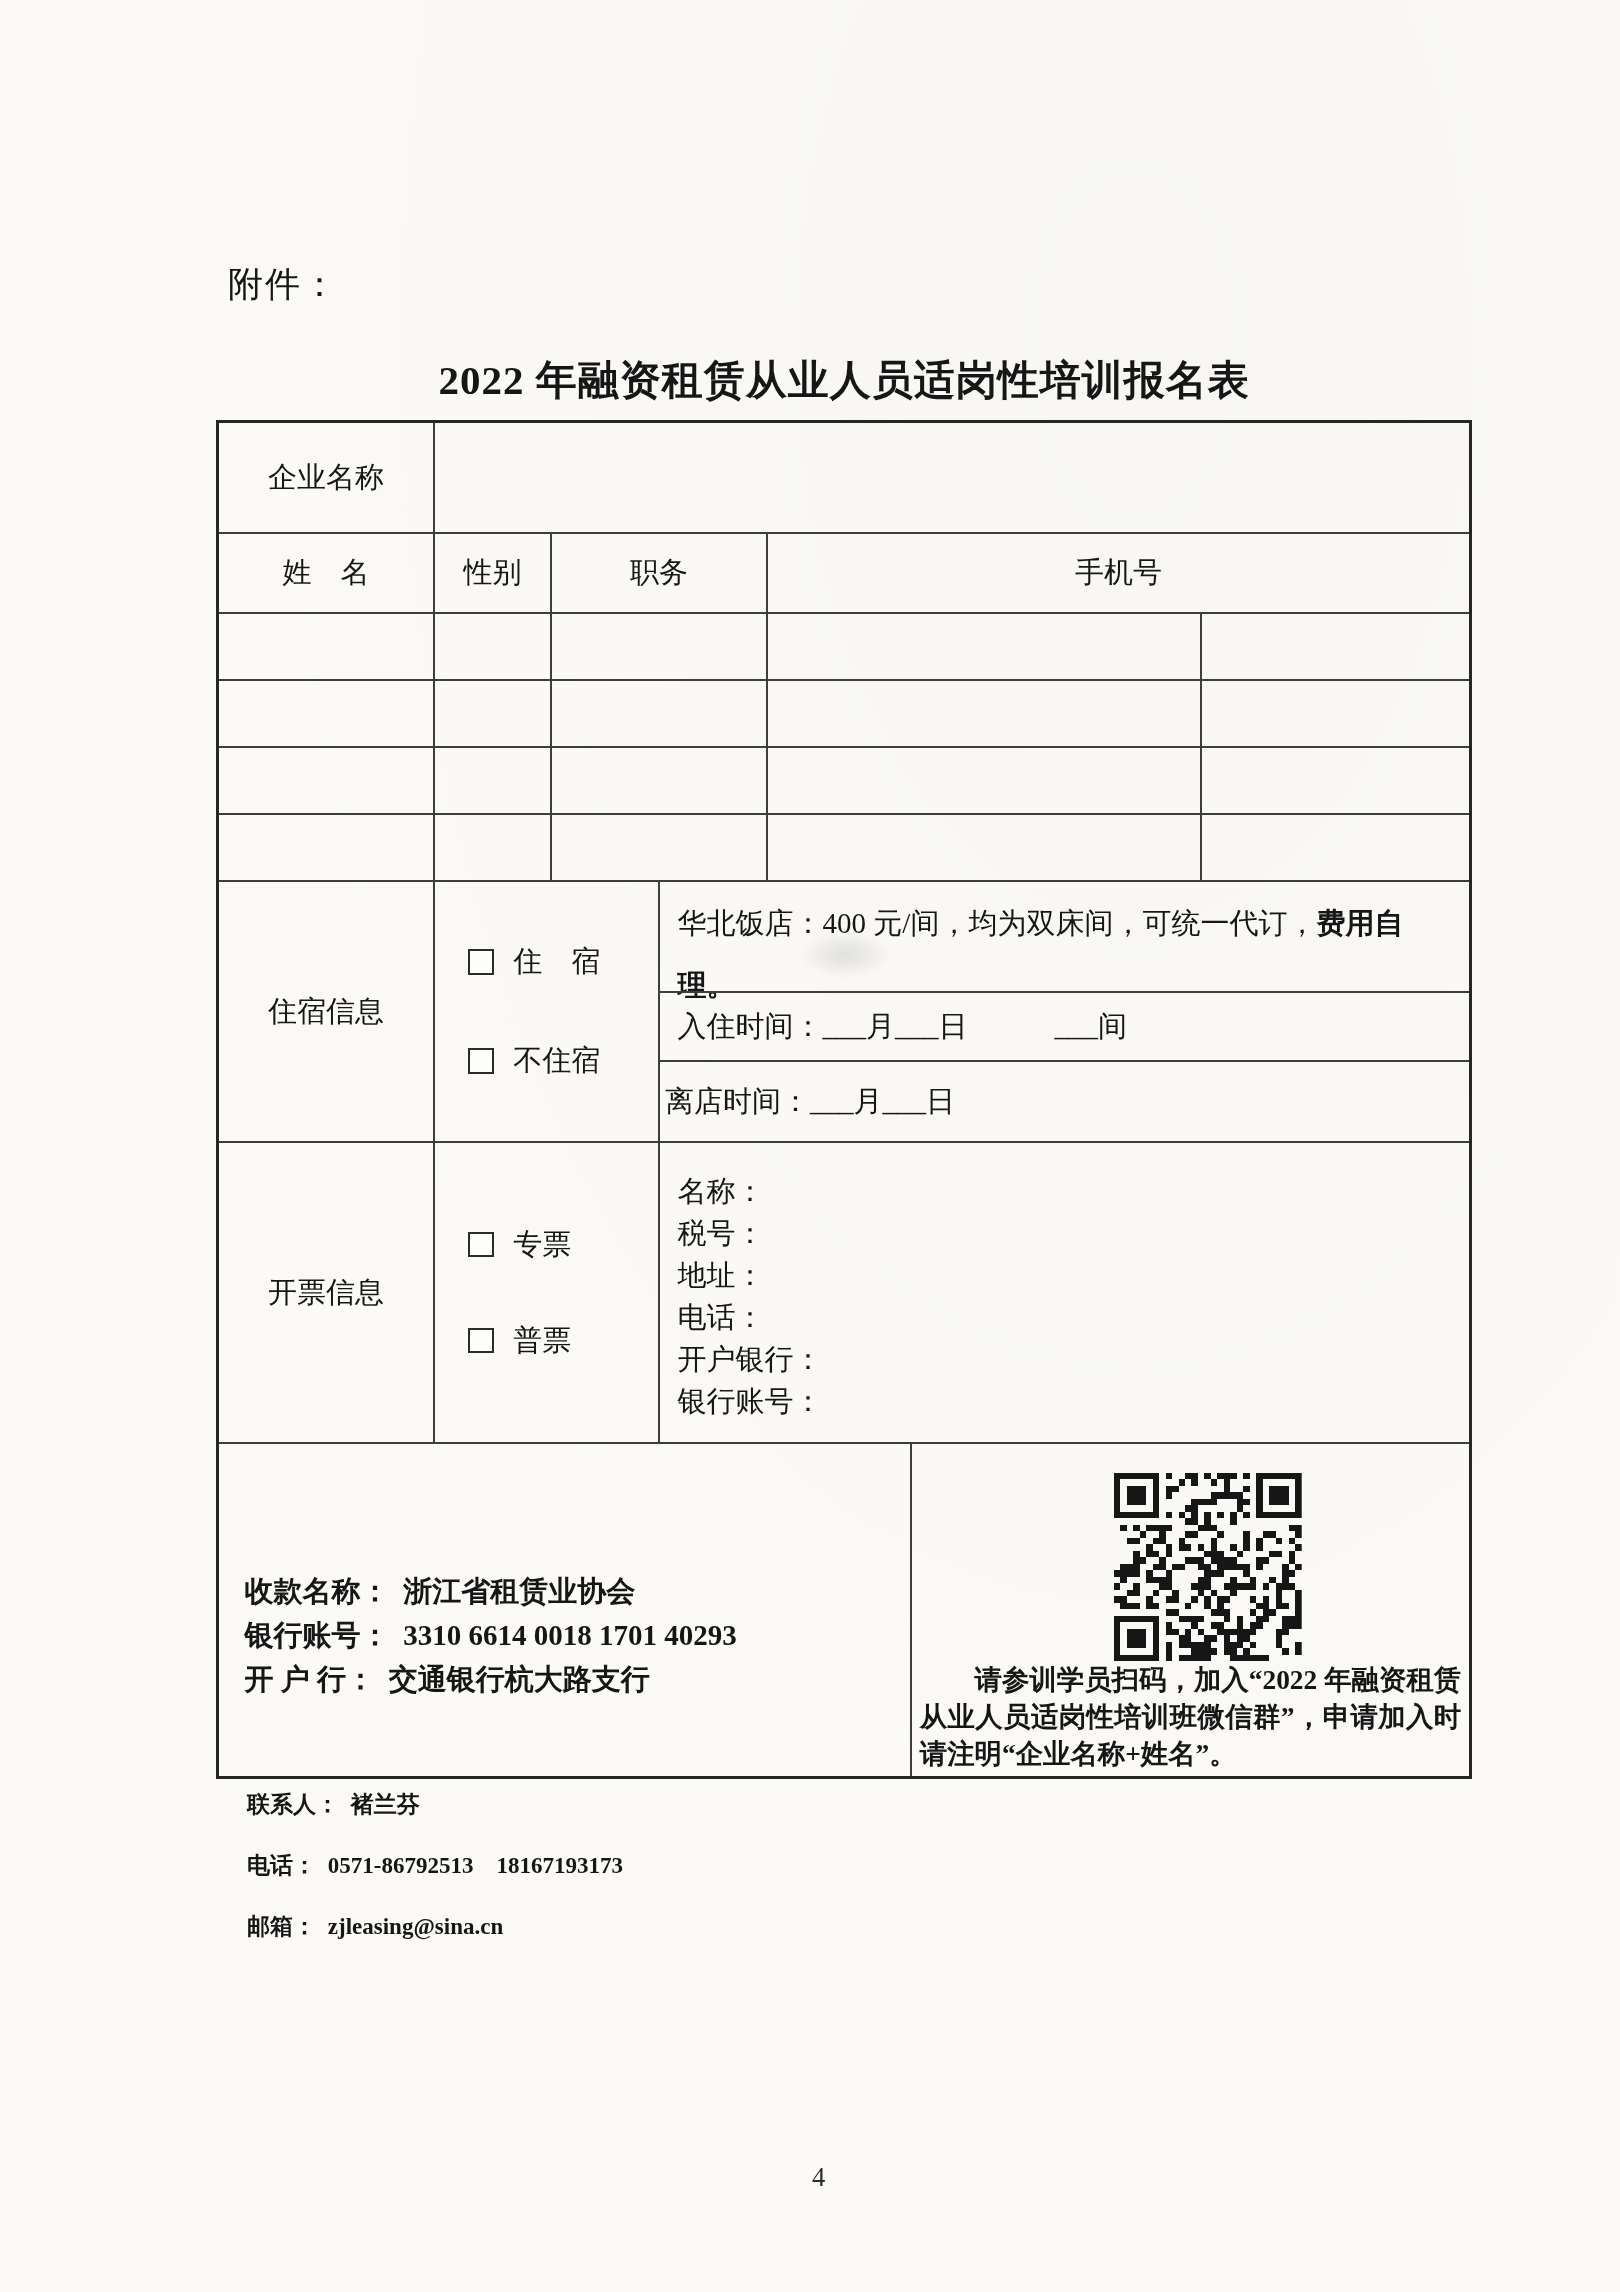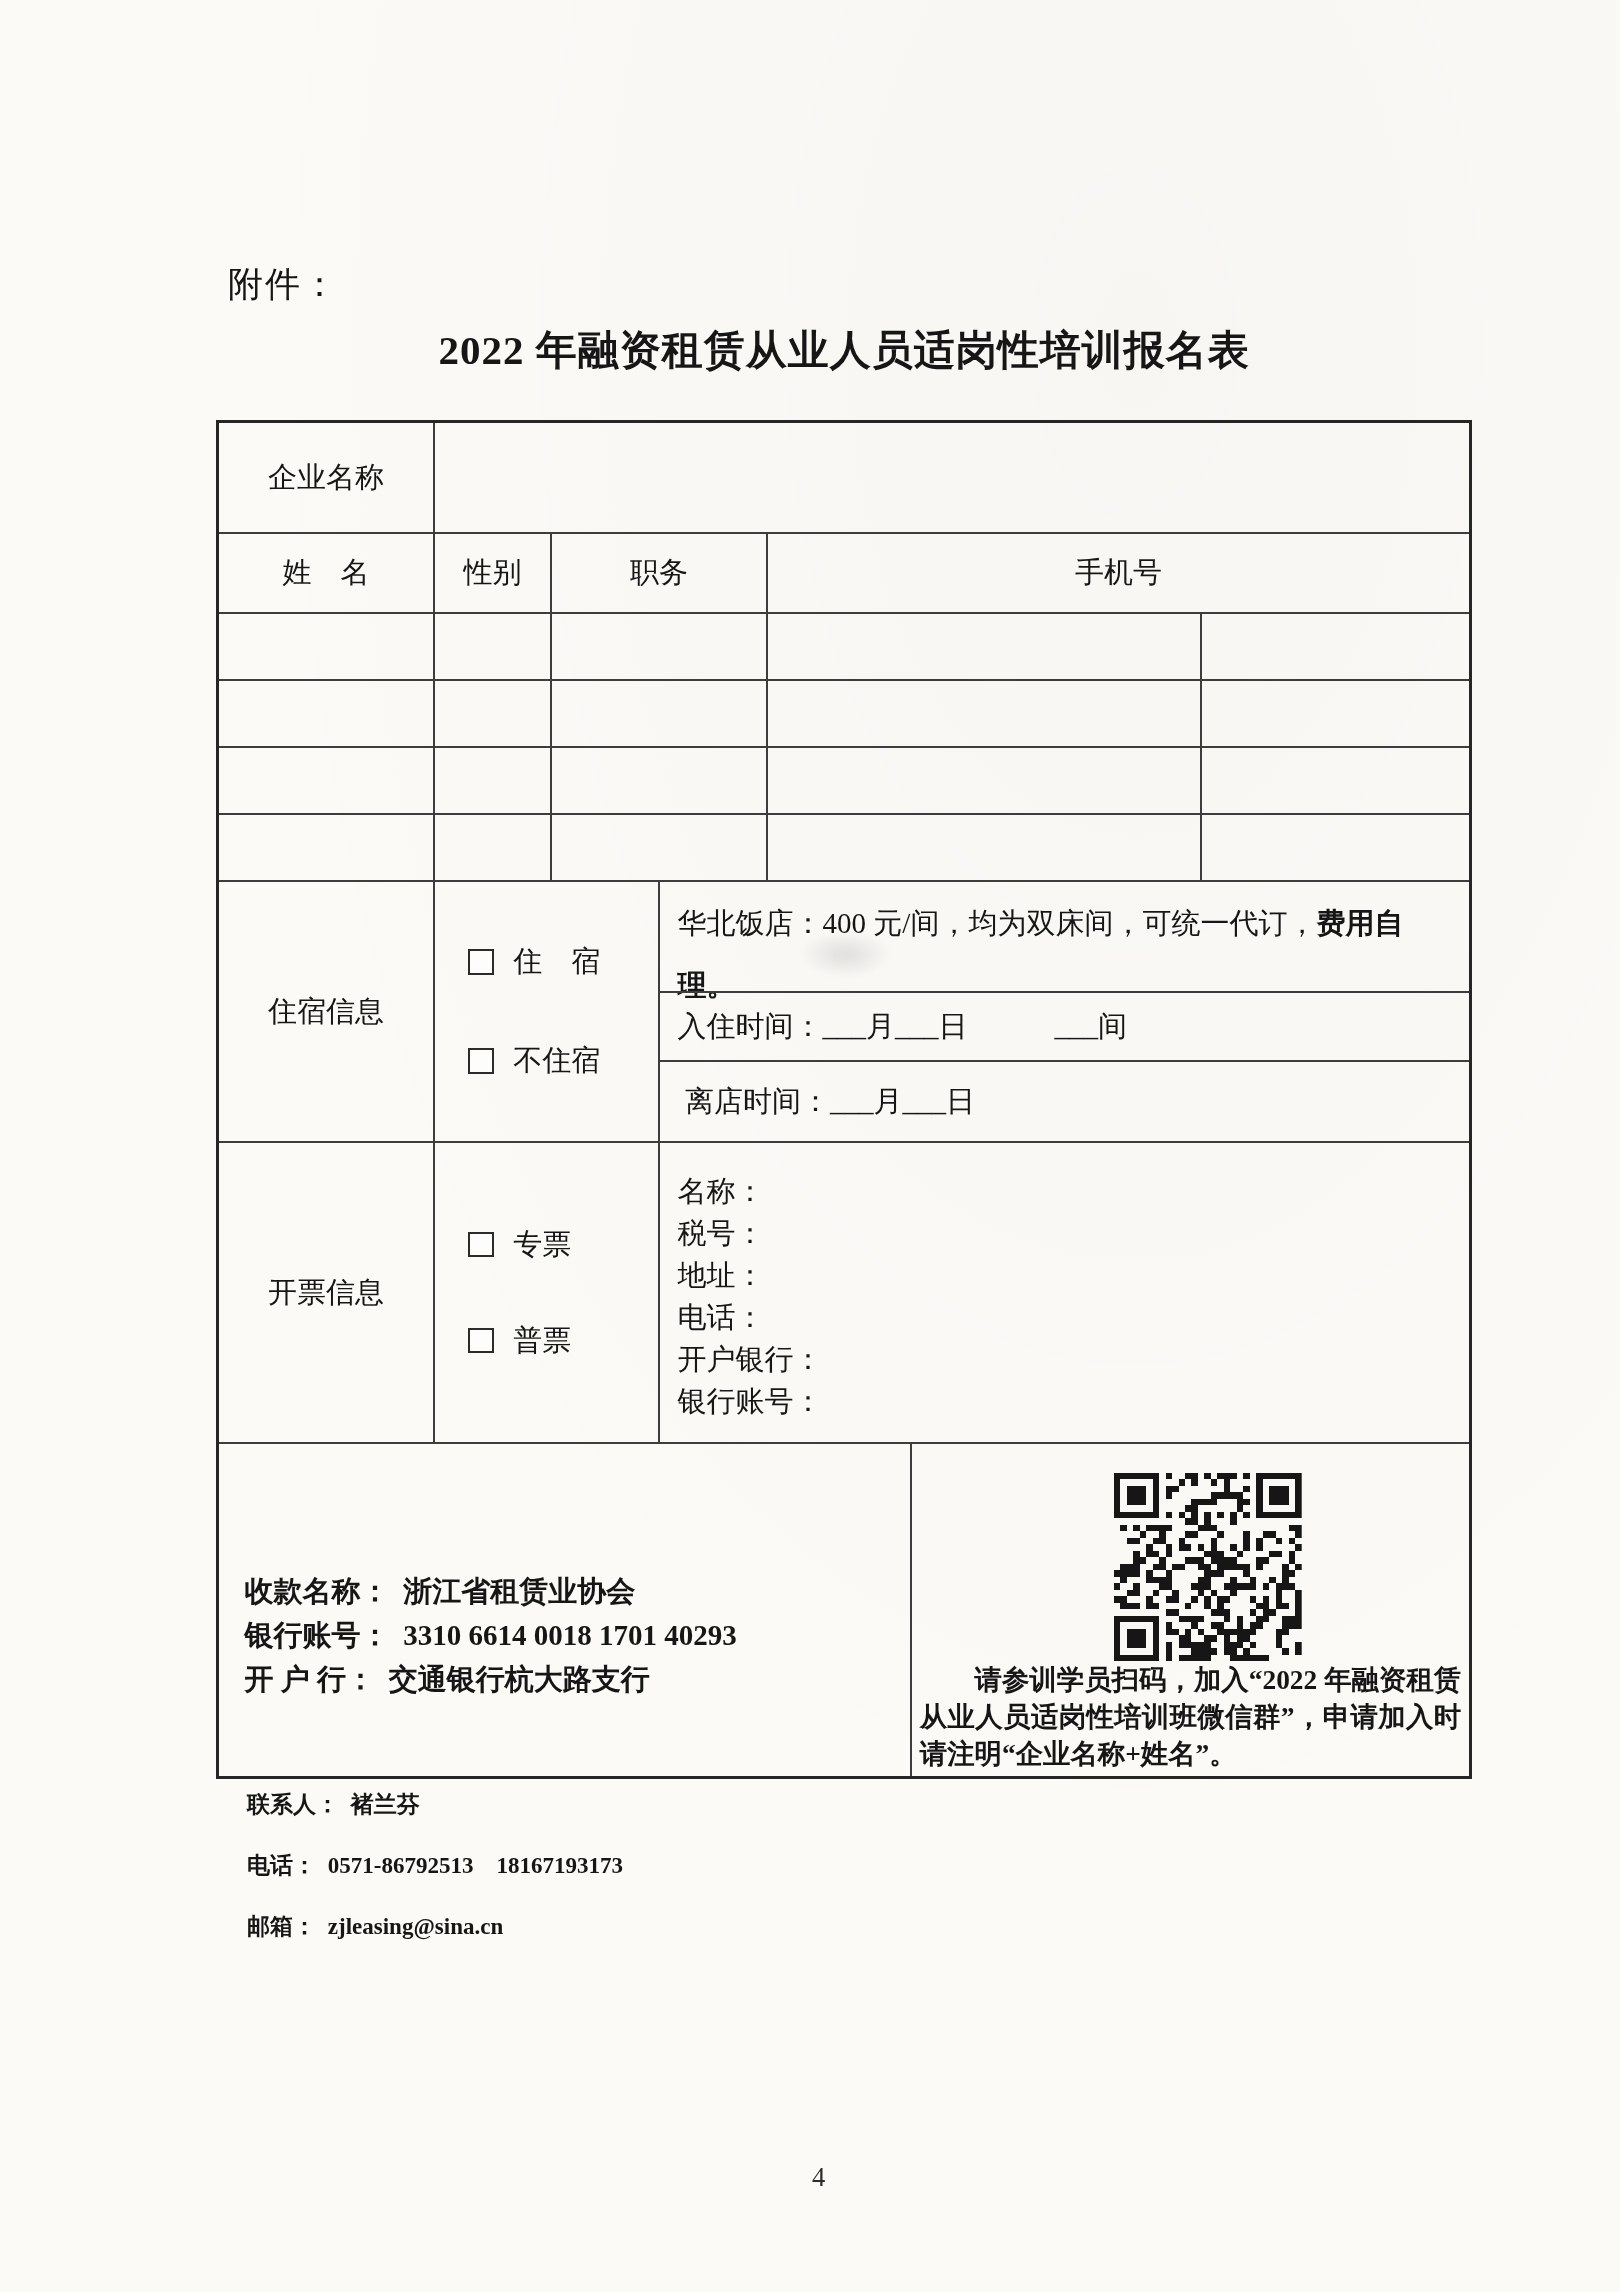--- a/index.html
+++ b/index.html
@@ -10,21 +10,21 @@
     color:#161616;
   }
   .page{
     position:relative;width:1620px;height:2293px;overflow:hidden;
     background:
       radial-gradient(ellipse at 70% 15%, rgba(0,0,0,0.015), transparent 60%),
       #fbfaf7;
   }
   .attachment{position:absolute;left:228px;top:261px;font-size:35px;letter-spacing:2px;}
   .doc-title{
-    position:absolute;left:216px;top:323px;width:1256px;text-align:center;
+    position:absolute;left:216px;top:353px;width:1256px;text-align:center;
     font-size:41px;font-weight:bold;letter-spacing:1px;
   }
   
   .form-table{
     position:absolute;left:208px;top:420px;width:1256px;height:1359px;
     border:3.9px solid #262626;box-sizing:border-box;
     display:flex;flex-direction:column;font-size:29px;margin-left:8px;
   }
   .row{display:flex;box-sizing:border-box;border-top:2px solid #3d3d3d;flex:none;}
   .row:first-child{border-top:none;}
@@ -50,21 +50,21 @@
   .check-col{display:flex;flex-direction:column;justify-content:center;padding-left:33px;}
   .r-acc .check-col{gap:59px;}
   .r-inv .check-col{gap:56px;}
   .check-item{display:flex;align-items:center;gap:19.6px;}
   .cb{width:21.6px;height:21.6px;border:2.9px solid #2b2b2b;background:#fdfdfb;flex:none;}
   
   .acc-det{display:flex;flex-direction:column;}
   .acc-hotel{height:109px;box-sizing:border-box;padding:9.8px 0 0 17.6px;line-height:62px;width:774px;}
   .acc-hotel b{font-weight:bold;}
   .acc-in{height:69px;box-sizing:border-box;border-top:2px solid #3d3d3d;display:flex;align-items:center;padding-left:17.6px;}
-  .acc-out{flex:1;box-sizing:border-box;border-top:2px solid #3d3d3d;display:flex;align-items:center;padding-left:25px;}
+  .acc-out{flex:1;box-sizing:border-box;border-top:2px solid #3d3d3d;display:flex;align-items:center;padding-left:5px;}
   
   .inv-det{padding:27.4px 0 0 17.6px;line-height:42px;}
   
   .pay-left{padding:125px 0 0 25.5px;font-weight:bold;line-height:44px;}
   .pay-line span{display:inline-block;}
   .pay-val{padding-left:13.7px;}
   .pay-right{position:relative;}
   .qr{
     position:absolute;top:29px;left:50%;
     transform:translateX(calc(-50% + 16.7px));

